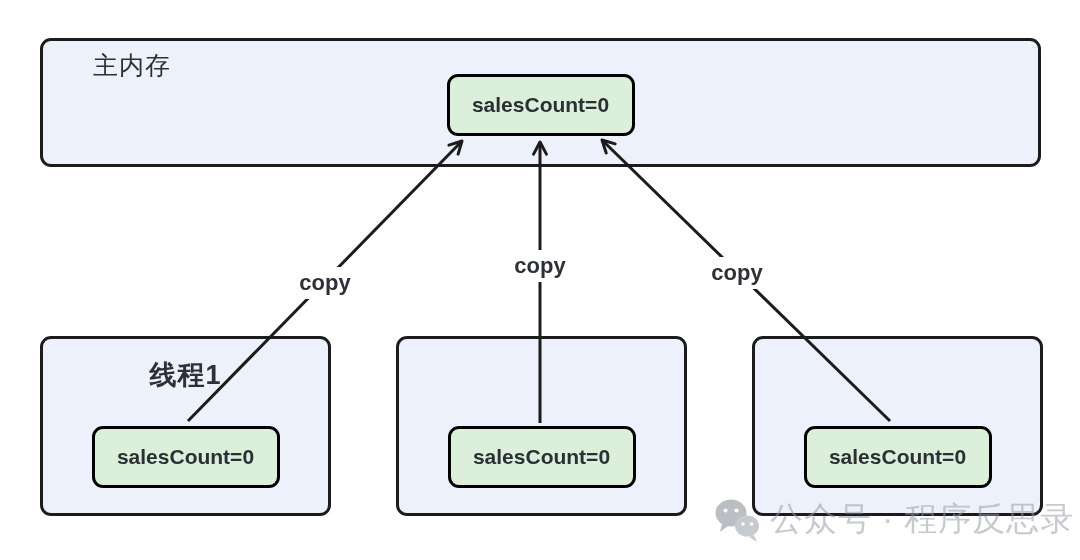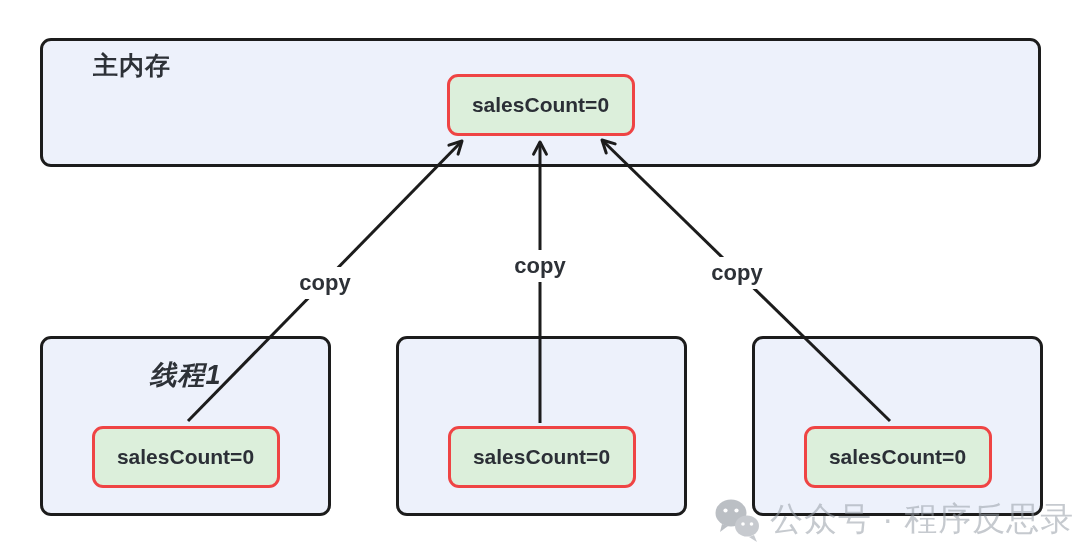--- a/index.html
+++ b/index.html
@@ -11,30 +11,30 @@
     position:absolute; background:#edf1fb; border:3px solid #1c1c1c;
     border-radius:11px; box-sizing:border-box; z-index:1;
   }
   .main-box   { left:40px;  top:38px;  width:1001px; height:129px; }
   .thread-box { top:336px; width:291px; height:180px; }
   .thread-1 { left:40px; }
   .thread-2 { left:396px; }
   .thread-3 { left:752px; }
 
   .main-title {
-    position:absolute; left:50px; top:8px; font-size:25px; font-weight:bold;
+    position:absolute; left:50px; top:8px; font-size:25px; font-weight:normal;
     color:#2d3137; letter-spacing:1px;
   }
   .thread-title {
     position:absolute; left:0; right:0; top:18px; text-align:center;
-    font-size:27px; font-weight:bold; color:#2d3137; letter-spacing:1px;font-style:italic;
+    font-size:27px; font-weight:bold; color:#2d3137; letter-spacing:1px;
   }
   .value-chip {
     position:absolute; left:50%; transform:translateX(-50%);
-    width:188px; height:62px; background:#dcefdb; border:3px solid #ef4444;
+    width:188px; height:62px; background:#dcefdb; border:3px solid #000000;
     border-radius:11px; box-sizing:border-box;
     display:flex; align-items:center; justify-content:center;
     font-size:21px; font-weight:bold; color:#2b2f36;
   }
   .main-chip   { top:33px; }
   .thread-chip { top:87px; }
 
   svg.edges { position:absolute; left:0; top:0; z-index:2; pointer-events:none; }
   svg.edges line { stroke:#1c1c1c; stroke-width:3; }
 

